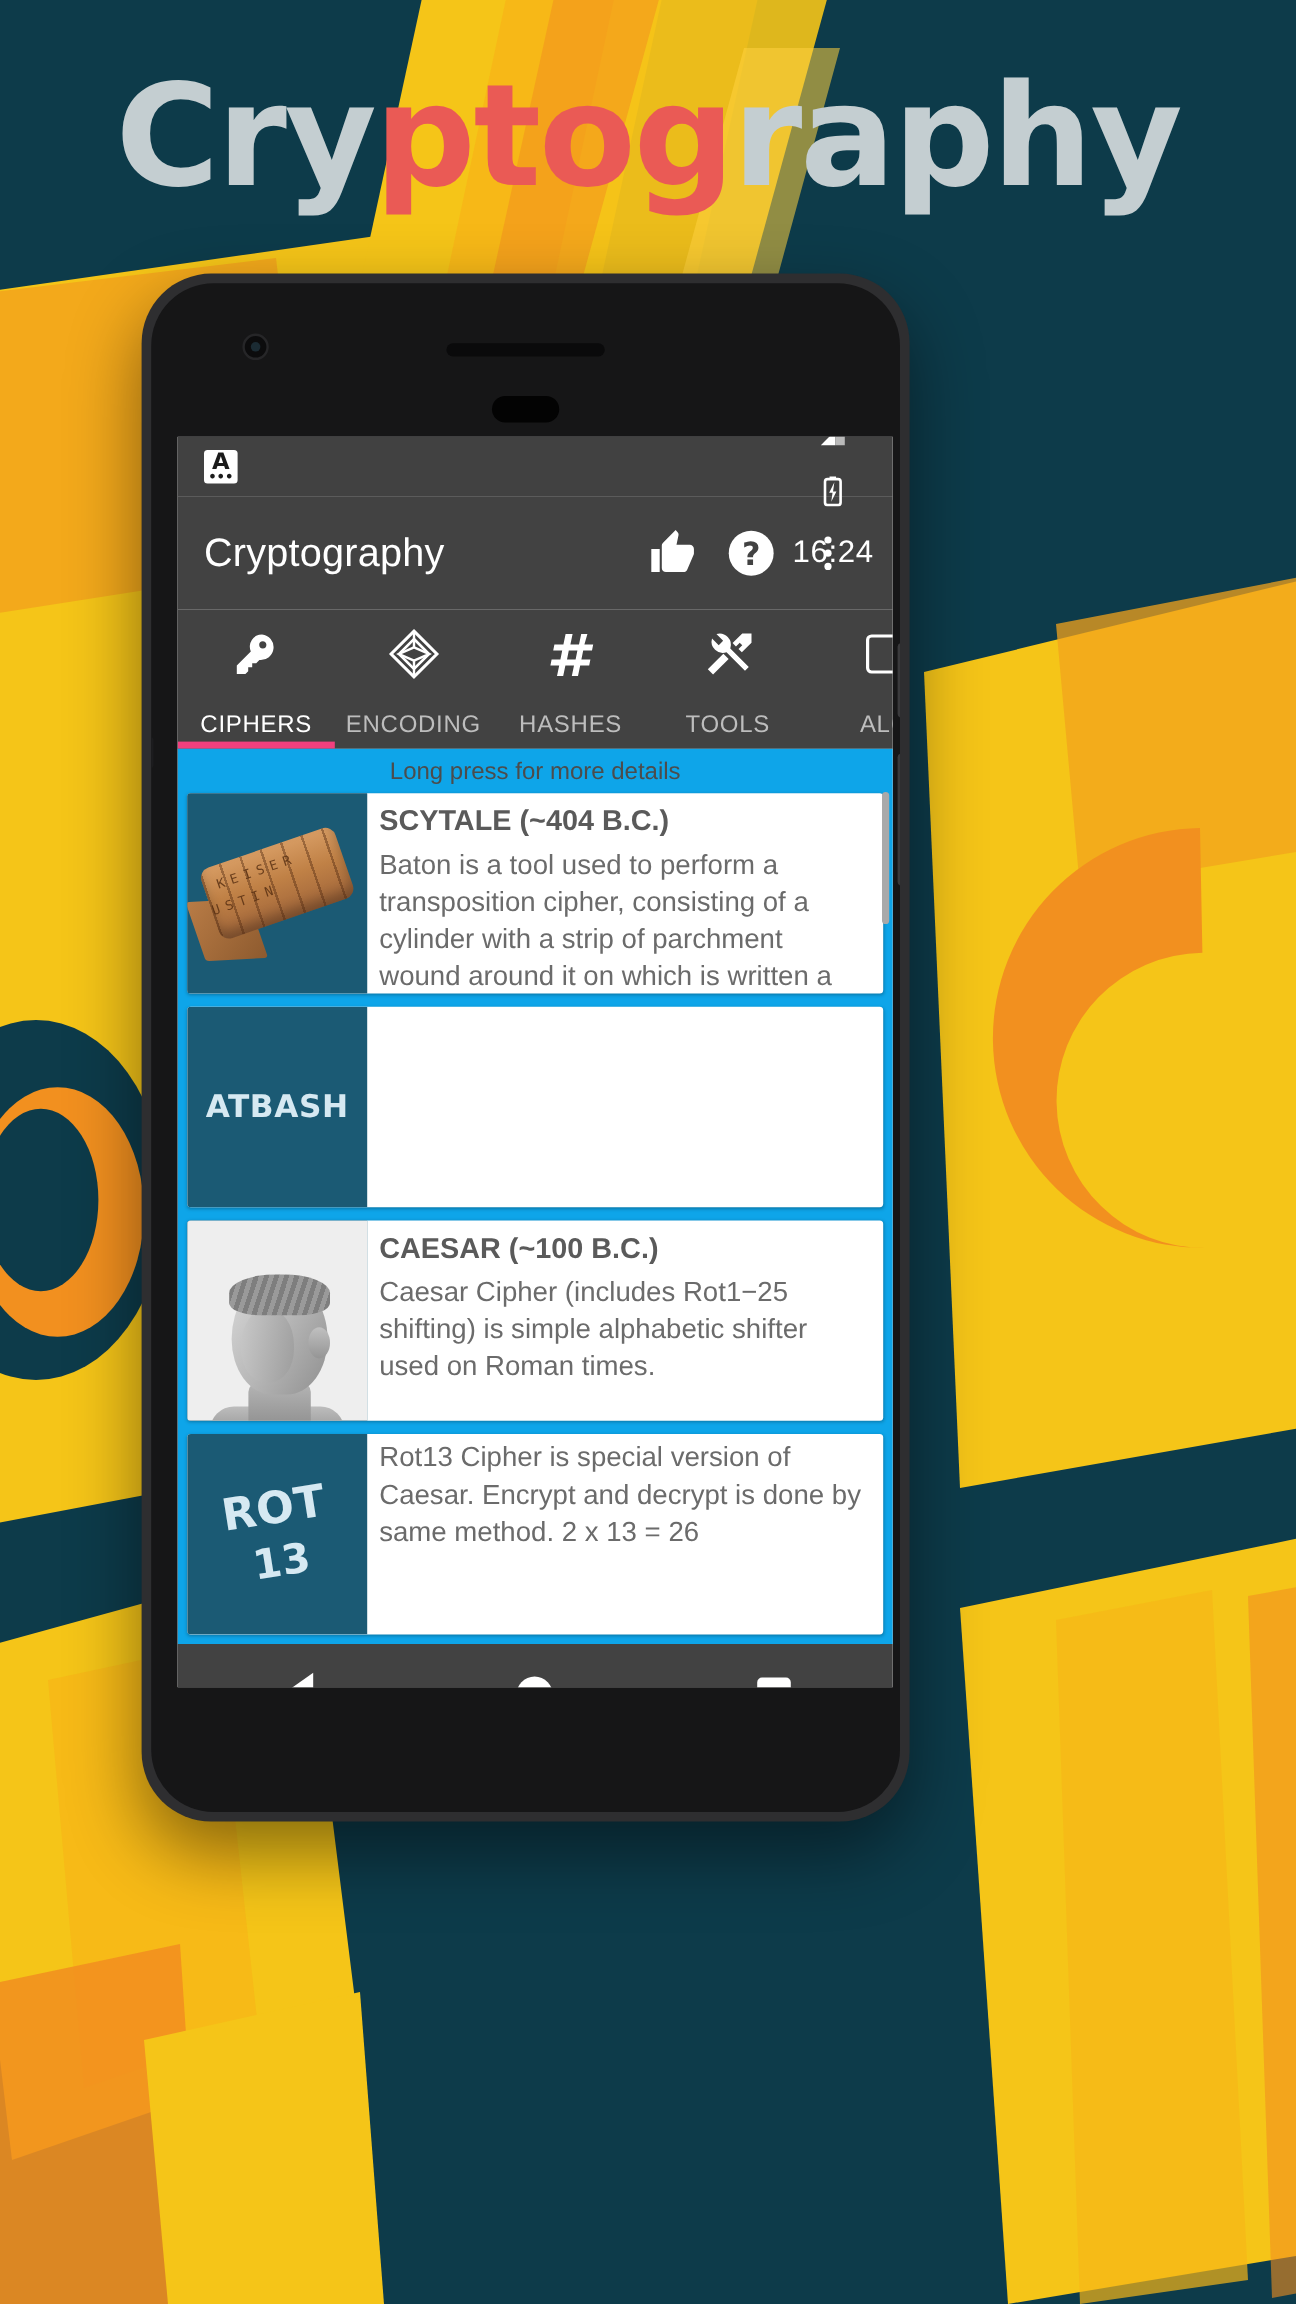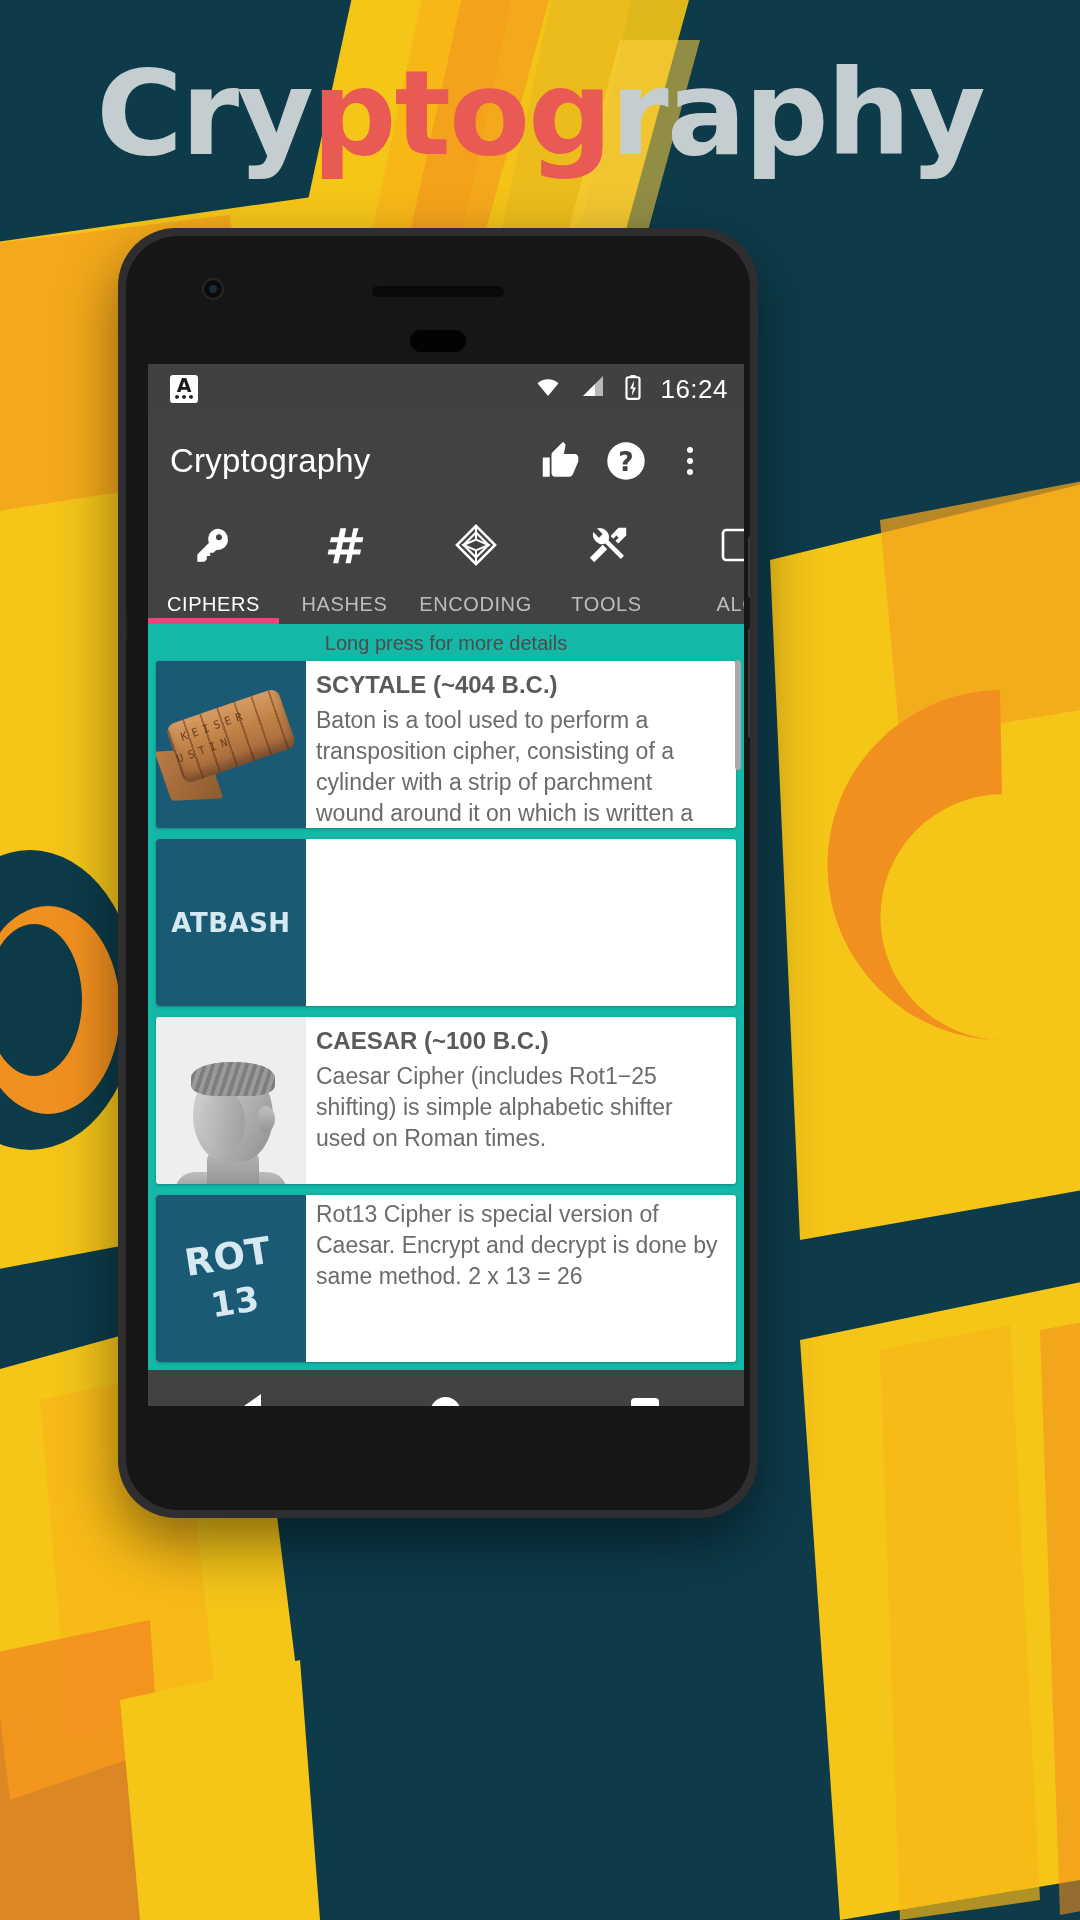--- a/index.html
+++ b/index.html
@@ -112,21 +112,21 @@
     display:flex; align-items:flex-start; justify-content:center;
     line-height: 21px;
     position: relative;
     font-family: "DejaVu Sans", sans-serif;
   }
   .sb-appicon .dots {
     position:absolute; bottom: 2px; left: 50%;
     transform: translateX(-50%);
     font-size: 11px; letter-spacing: 0px; line-height: 6px;
   }
-  #sb-right { display:flex; align-items:center; gap: 17px; }
+  #sb-right { display:flex; align-items:center; gap: 17px; flex-direction: column; }
   #sb-time { font-size: 26px; font-weight: normal; letter-spacing: .5px; }
 
   
   #appbar {
     height: 94px; background: #424242;
     display: flex; align-items: center;
     padding: 0 22px;
     color: #fff;
   }
   #appbar-title { font-size: 33px; flex: 1; font-weight: normal; letter-spacing: .2px;}
@@ -153,21 +153,21 @@
   }
   .tab.active .tab-label { color: #ffffff; }
   .tab-icon { height: 44px; display:flex; align-items:center; justify-content:center; color:#fff; }
   #tab-indicator {
     position:absolute; bottom: 0; left: 0;
     width: 131px; height: 6px; background: #f0407e;
   }
 
   
   #listarea {
-    background: #14b8a6;
+    background: #0ea5e9;
     height: 746px;
     position: relative;
     overflow: hidden;
   }
   #hint {
     text-align: center;
     font-size: 20px; color: #4c4c4c;
     padding: 8px 0 6px;
   }
   #cards { padding: 0 8px; }
@@ -422,37 +422,37 @@
             <span class="tab-icon">
               <svg width="40" height="40" viewBox="0 0 24 24">
                 <path fill="#fff" d="M14.6 2.2a6.1 6.1 0 0 0-5.6 8.5L2 17.7V22h4.3l1.4-1.4v-2h2v-2h2l1.6-1.6a6.1 6.1 0 1 0 1.3-12.8zm2.2 5.2a1.8 1.8 0 1 1-1.8-1.8c1 0 1.8.8 1.8 1.8z"></path>
               </svg>
             </span>
             <span class="tab-label">CIPHERS</span>
           </div>
 
           <div class="tab">
             <span class="tab-icon">
-              <svg width="40" height="40" viewBox="0 0 24 24">
-                <path fill="#fff" d="M9.2 2 8.1 7.3H3.6l-.6 3h4.5l-.9 4.4H2.2l-.6 3h4.4L4.9 23h3.1l1.1-5.3h4.3L12.3 23h3.1l1.1-5.3h4.5l.6-3h-4.5l.9-4.4h4.4l.6-3h-4.4L20.1 2H17l-1.1 5.3h-4.3L12.7 2zm1.6 8.3h4.3l-.9 4.4H9.9z"></path>
-              </svg>
-            </span>
-            <span class="tab-label">HASHES</span>
-          </div>
-
-          <div class="tab">
-            <span class="tab-icon">
               <svg width="44" height="44" viewBox="0 0 24 24">
                 <path fill="none" stroke="#fff" stroke-width="1.4" d="M12 1.6 22.4 12 12 22.4 1.6 12z"></path>
                 <path fill="none" stroke="#fff" stroke-width="1.2" d="M12 5.2 18.8 12 12 18.8 5.2 12z"></path>
                 <path fill="none" stroke="#fff" stroke-width="1.1" d="M5.2 12 12 9 18.8 12 12 15z"></path>
                 <path fill="none" stroke="#fff" stroke-width="1.1" d="M12 1.6V9M12 15v7.4"></path>
               </svg>
             </span>
             <span class="tab-label">ENCODING</span>
+          </div>
+
+          <div class="tab">
+            <span class="tab-icon">
+              <svg width="40" height="40" viewBox="0 0 24 24">
+                <path fill="#fff" d="M9.2 2 8.1 7.3H3.6l-.6 3h4.5l-.9 4.4H2.2l-.6 3h4.4L4.9 23h3.1l1.1-5.3h4.3L12.3 23h3.1l1.1-5.3h4.5l.6-3h-4.5l.9-4.4h4.4l.6-3h-4.4L20.1 2H17l-1.1 5.3h-4.3L12.7 2zm1.6 8.3h4.3l-.9 4.4H9.9z"></path>
+              </svg>
+            </span>
+            <span class="tab-label">HASHES</span>
           </div>
 
           <div class="tab">
             <span class="tab-icon">
               <svg width="42" height="42" viewBox="0 0 24 24">
                 <path fill="#fff" d="M21.7 18.2 12.9 9.4a5.4 5.4 0 0 0-6.6-6.9L9.5 5.7 7.4 7.8 4.2 4.6a5.4 5.4 0 0 0 6.9 6.6l8.8 8.8 1.8-1.8z"></path>
                 <path fill="#fff" d="M18.6 2.2 14 6.8l1.6 1.6 1.8-1.8 1.2 1.2-1.8 1.8 1.6 1.6 4.6-4.6V2.2z"></path>
                 <path fill="#fff" d="M2.2 19.3 9.6 11.9l2.5 2.5-7.4 7.4z"></path>
               </svg>
             </span>

